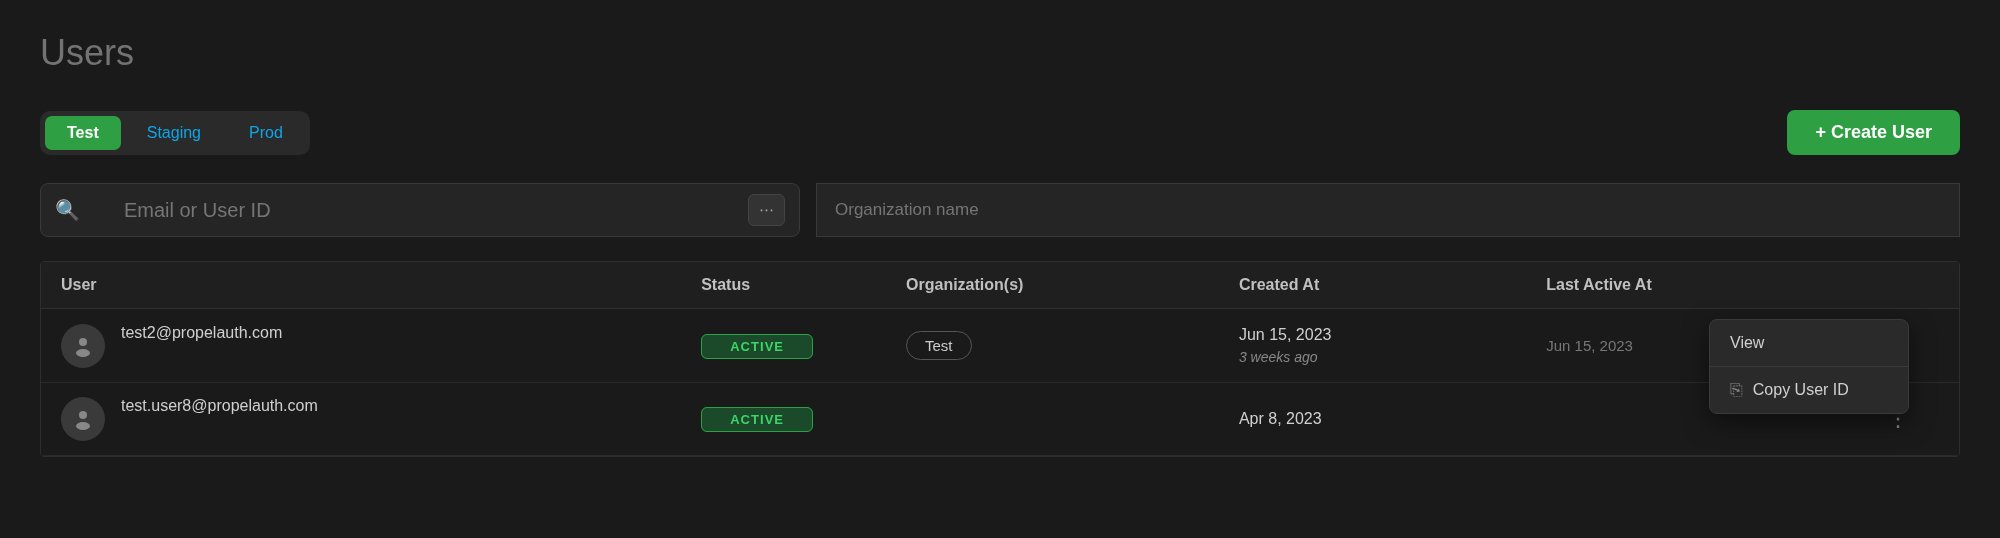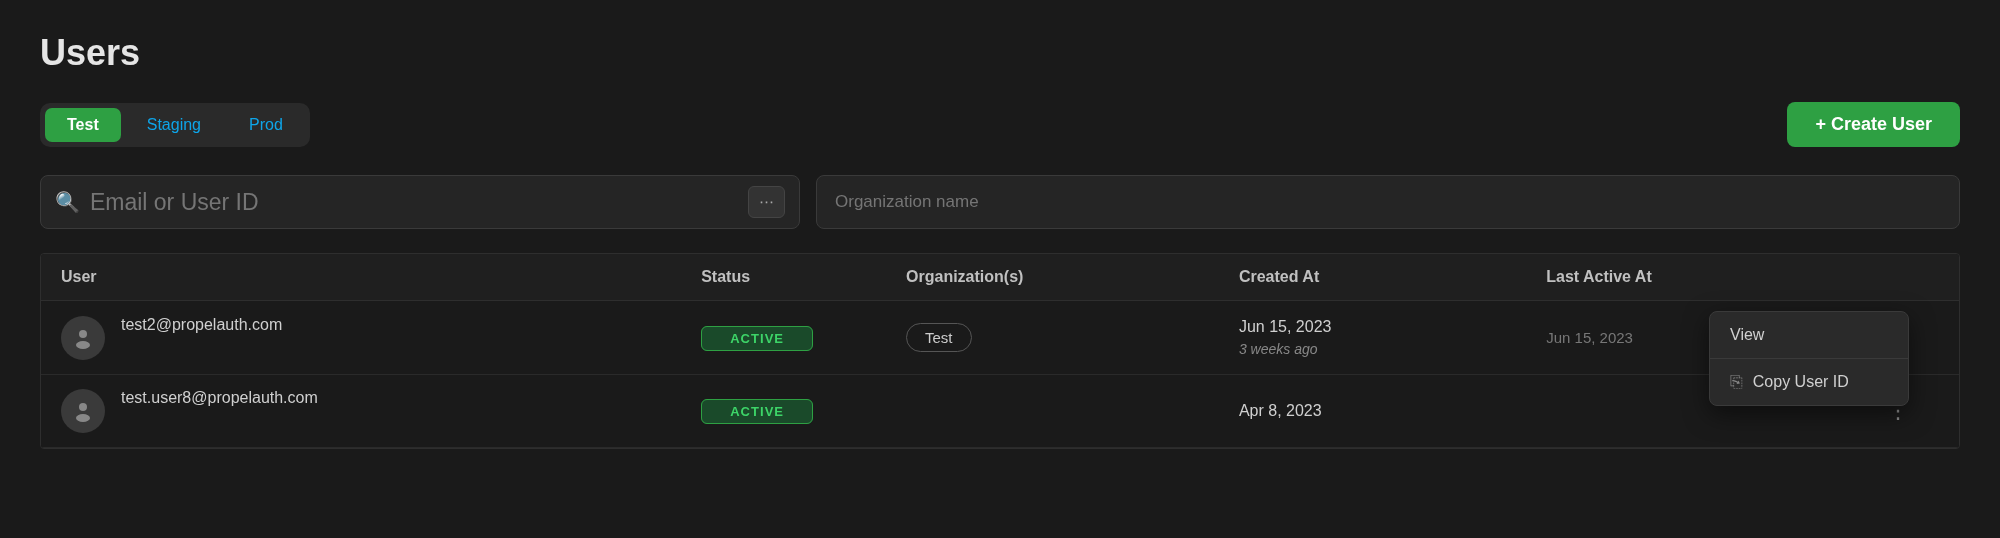--- a/index.html
+++ b/index.html
@@ -13,23 +13,23 @@
       overflow-x: hidden;
     }
 
     .page-container {
       padding: 32px 40px 0 40px;
       width: 2000px;
     }
 
     .page-title {
       font-size: 36px;
-      font-weight: 700;
-      color: #e5e5e5;
-      margin-bottom: 28px;
+      font-weight: 400;
+      color: #737373;
+      margin-bottom: 36px;
     }
 
     .top-bar {
       display: flex;
       align-items: center;
       justify-content: space-between;
       margin-bottom: 28px;
     }
 
     .env-tabs {
@@ -93,43 +93,44 @@
       color: #888;
       font-size: 20px;
       display: flex;
       align-items: center;
     }
 
     .search-input {
       background: transparent;
       border: none;
       color: #86efac;
-      font-size: 23px;
+      font-size: 20px;
       flex: 1;
       outline: none;
+      margin-left: 34px;
     }
 
     .filter-btn {
       background: #333;
       border: 1px solid #444;
       border-radius: 6px;
       padding: 6px 10px;
       cursor: pointer;
       color: #aaa;
       font-size: 15px;
       display: flex;
       align-items: center;
     }
 
     .org-search-box {
       display: flex;
       align-items: center;
       background: #252525;
       border: 1.5px solid #3a3a3a;
-      border-radius: 8px;
+      border-radius: 0;
       padding: 10px 18px;
       flex: 1;
     }
 
     .org-input {
       background: transparent;
       border: none;
       color: #888;
       font-size: 17px;
       width: 100%;

